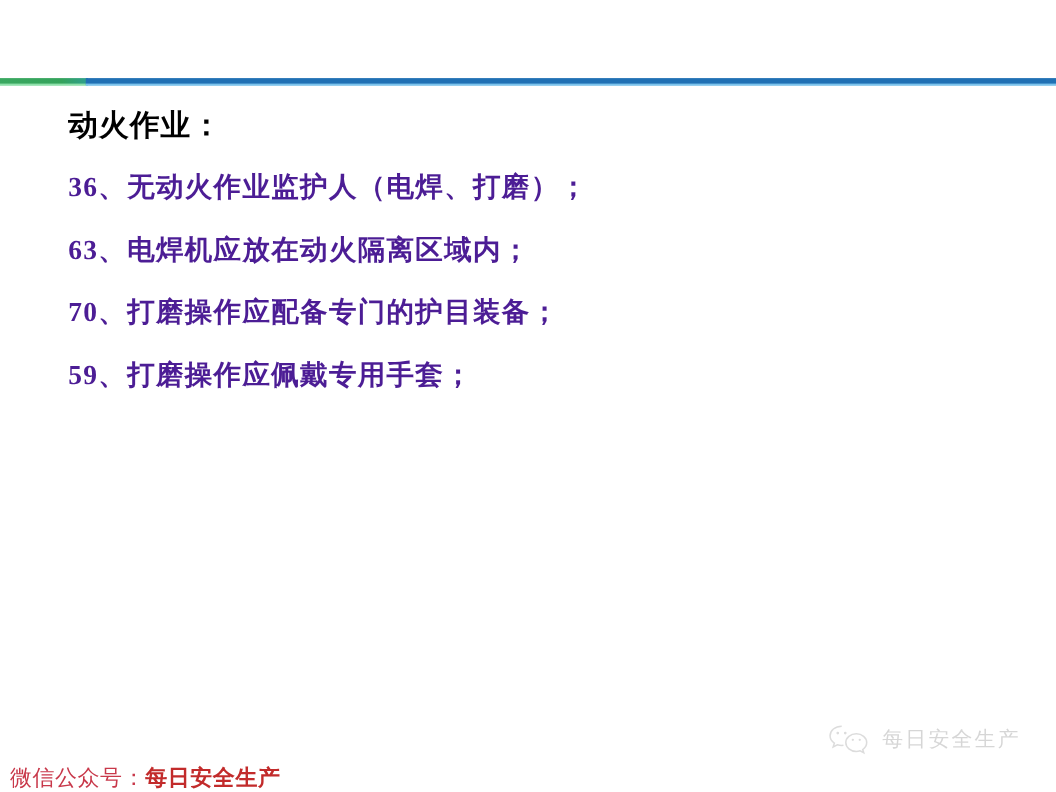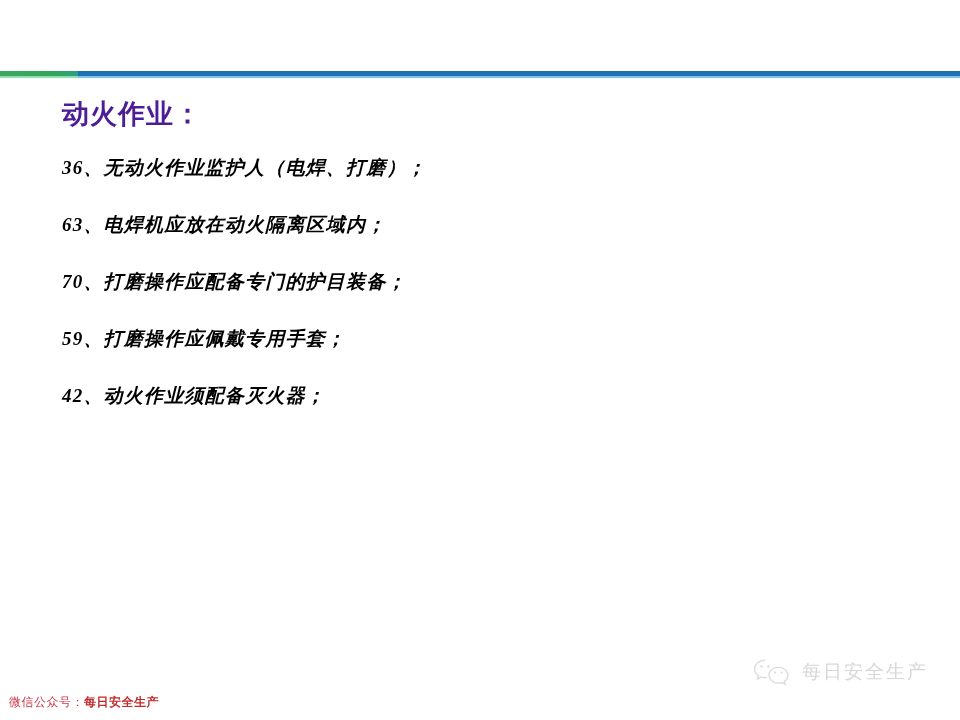--- a/index.html
+++ b/index.html
@@ -62,42 +62,41 @@
     background: #8fe0ab;
   }
 
   
   .section-title {
     position: absolute;
     left: 62px;
     top: 98px;
     font-size: 27px;
     font-weight: bold;
-    color: #4c1d95;
+    color: #000000;
     letter-spacing: 1px;
     line-height: 1.25;
     white-space: nowrap;
   }
 
   
   .item-list {
     position: absolute;
     left: 62px;
     top: 158px;
     width: 880px;
   }
   .list-item {
-    font-size: 19px;
+    font-size: 25px;
     font-weight: bold;
-    color: #000000;
+    color: #4c1d95;
     line-height: 1;
     height: 57px;
     white-space: nowrap;
     letter-spacing: 1.2px;
-    font-style: italic;
   }
 
   
   .watermark {
     position: absolute;
     left: 752px;
     top: 656px;
     display: flex;
     align-items: center;
     gap: 10px;
@@ -114,21 +113,21 @@
     letter-spacing: 2px;
     font-family: "Liberation Sans", "DejaVu Sans", sans-serif;
     white-space: nowrap;
   }
 
   
   .footer-credit {
     position: absolute;
     left: 9px;
     top: 694px;
-    font-size: 12px;
+    font-size: 20px;
     color: #c8384a;
     font-family: "Liberation Sans", "DejaVu Sans", sans-serif;
     white-space: nowrap;
     letter-spacing: 0.5px;
   }
   .footer-credit .credit-strong {
     font-weight: bold;
     color: #c22b2b;
   }
 </style>
@@ -144,21 +143,20 @@
     <div class="seg-blue-glow"></div>
   </div>
 
   <div class="section-title">动火作业：</div>
 
   <div class="item-list">
     <div class="list-item">36、无动火作业监护人（电焊、打磨）；</div>
     <div class="list-item">63、电焊机应放在动火隔离区域内；</div>
     <div class="list-item">70、打磨操作应配备专门的护目装备；</div>
     <div class="list-item">59、打磨操作应佩戴专用手套；</div>
-    <div class="list-item">42、动火作业须配备灭火器；</div>
   </div>
 
   <div class="watermark">
     <span class="wm-logo">
       <svg viewBox="0 0 40 32" width="40" height="32" aria-hidden="true">
         <g fill="none" stroke="#c0c0c0" stroke-width="1.4">
           <path d="M13.2 4.2C7.2 4.2 2.6 8.1 2.6 12.9c0 2.7 1.5 5.1 3.9 6.7l-1.1 3.4 3.8-1.9c1.3 .4 2.7 .6 4.1 .6 .5 0 1 0 1.5-.1"></path>
           <path d="M26.5 11.1c-5.3 0-9.6 3.6-9.6 8 0 4.4 4.3 8 9.6 8 1.2 0 2.3-.2 3.4-.5l3.3 1.7-.9-2.9c2.2-1.5 3.6-3.7 3.6-6.3 0-4.4-4.3-8-9.4-8z"></path>
         </g>
         <circle cx="9.6" cy="10.4" r="1.25" fill="#c0c0c0"></circle>

